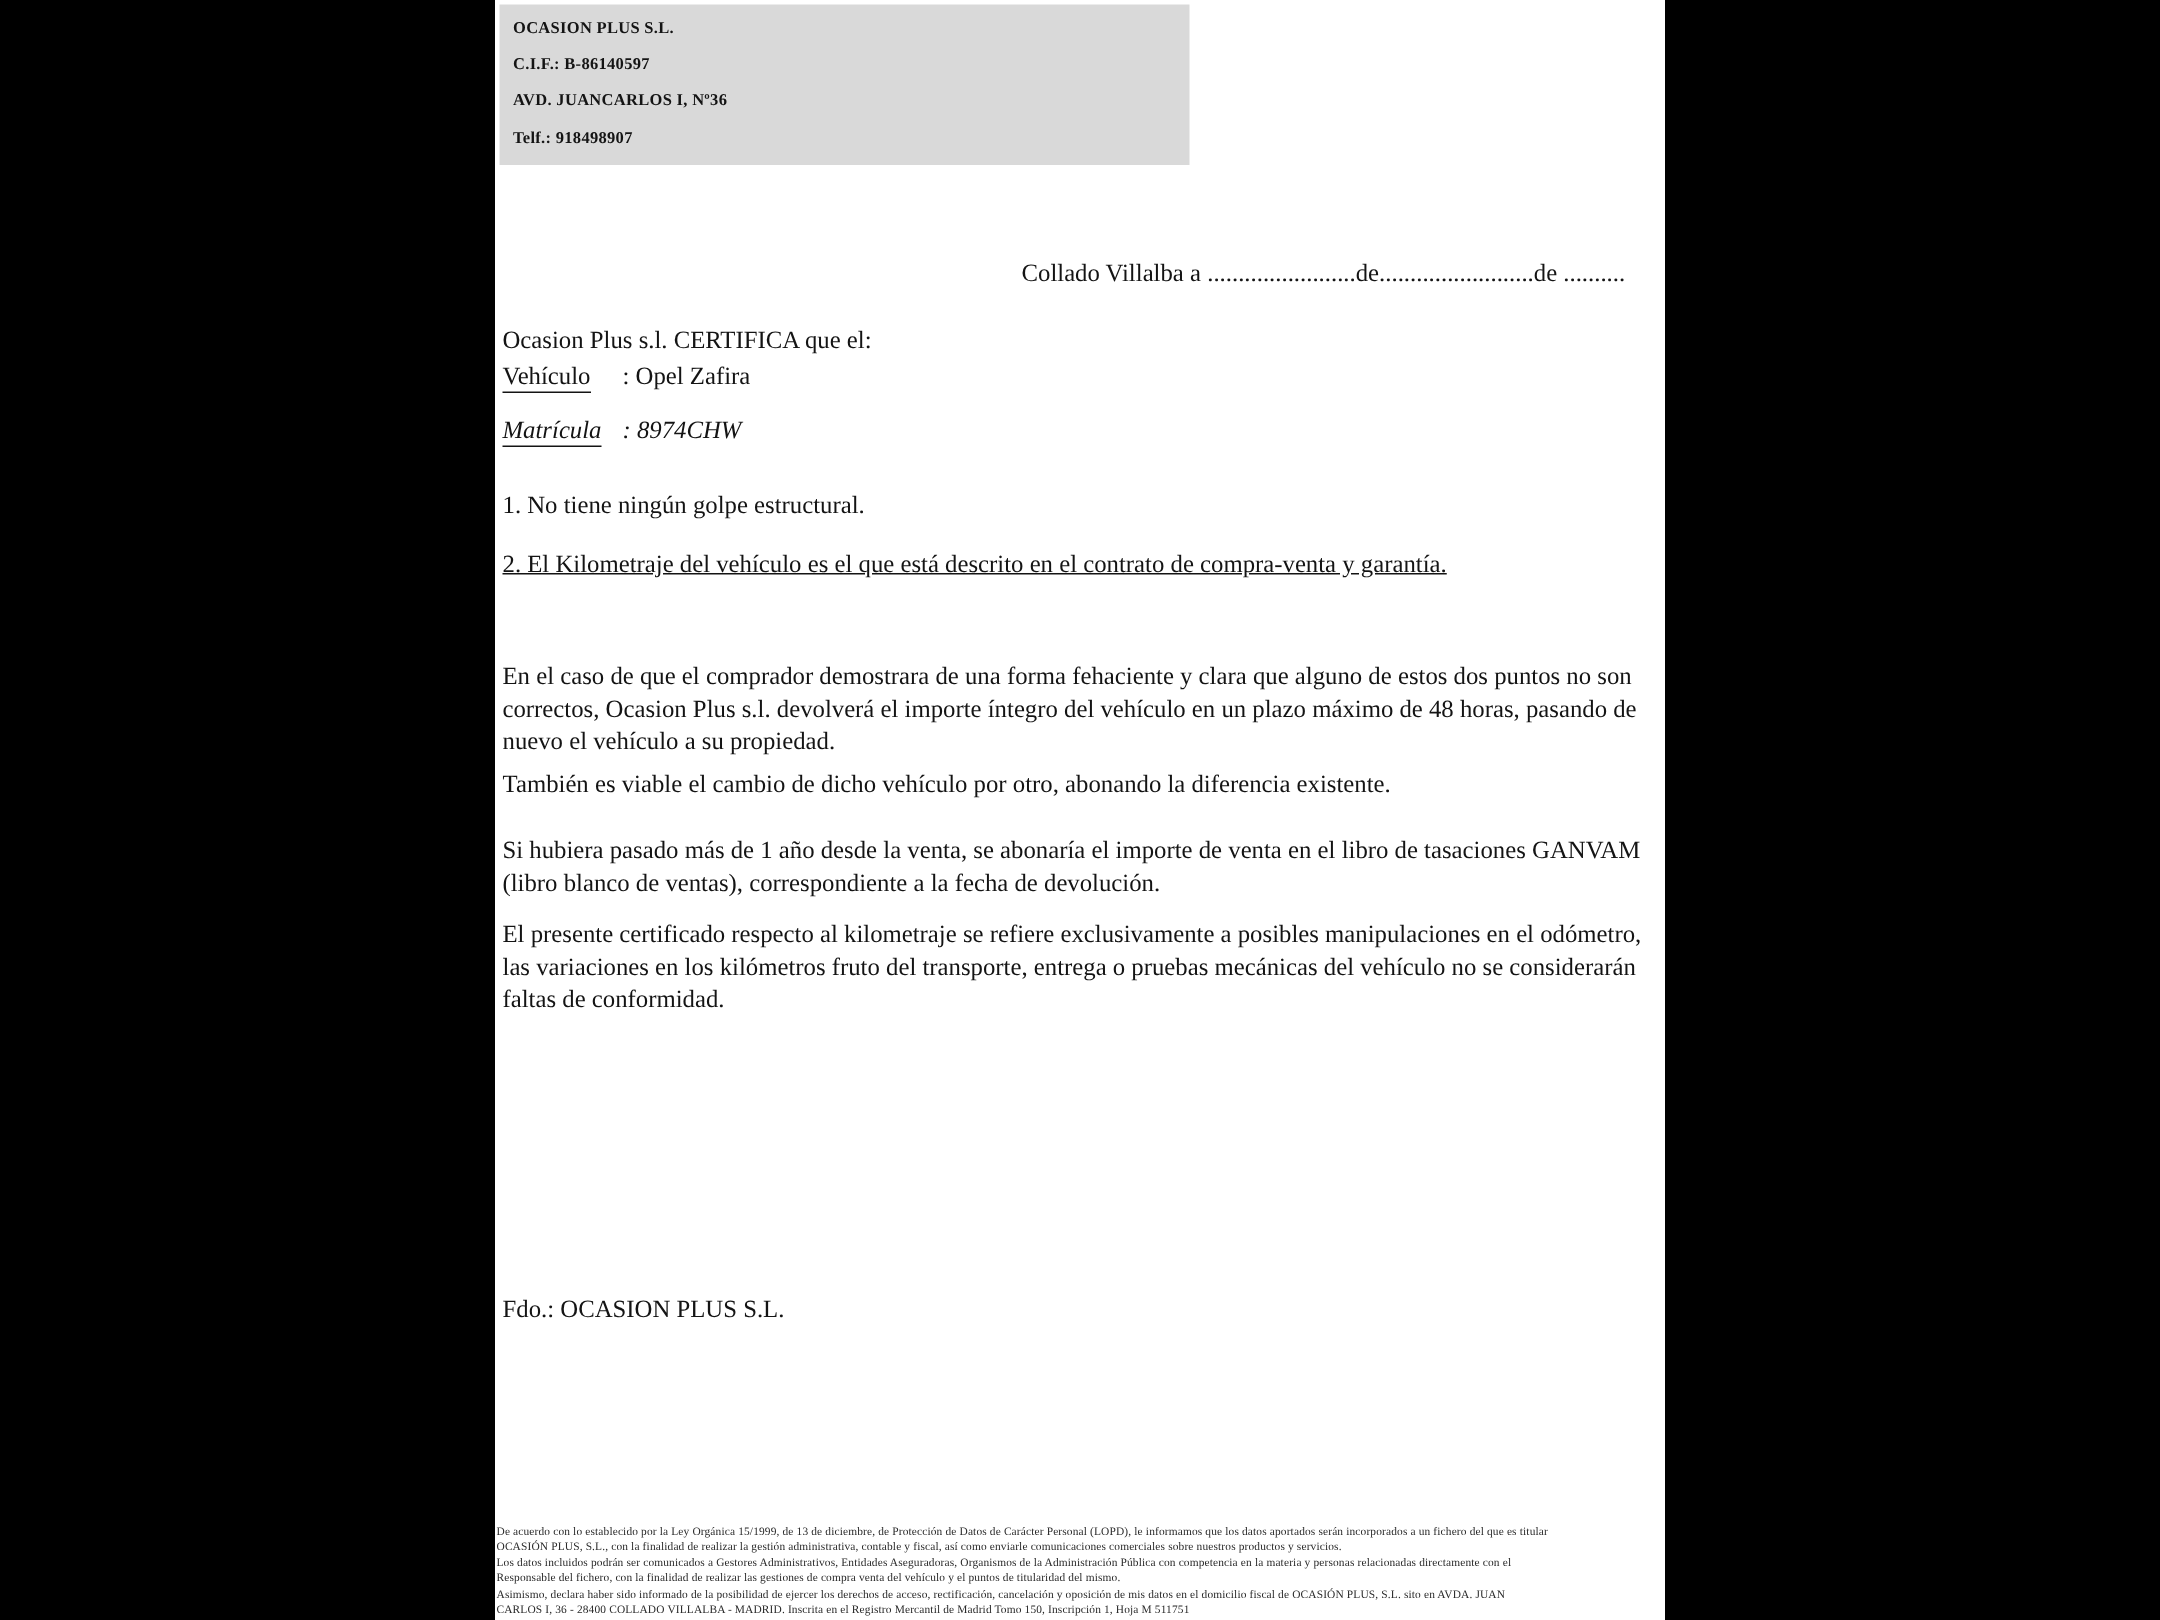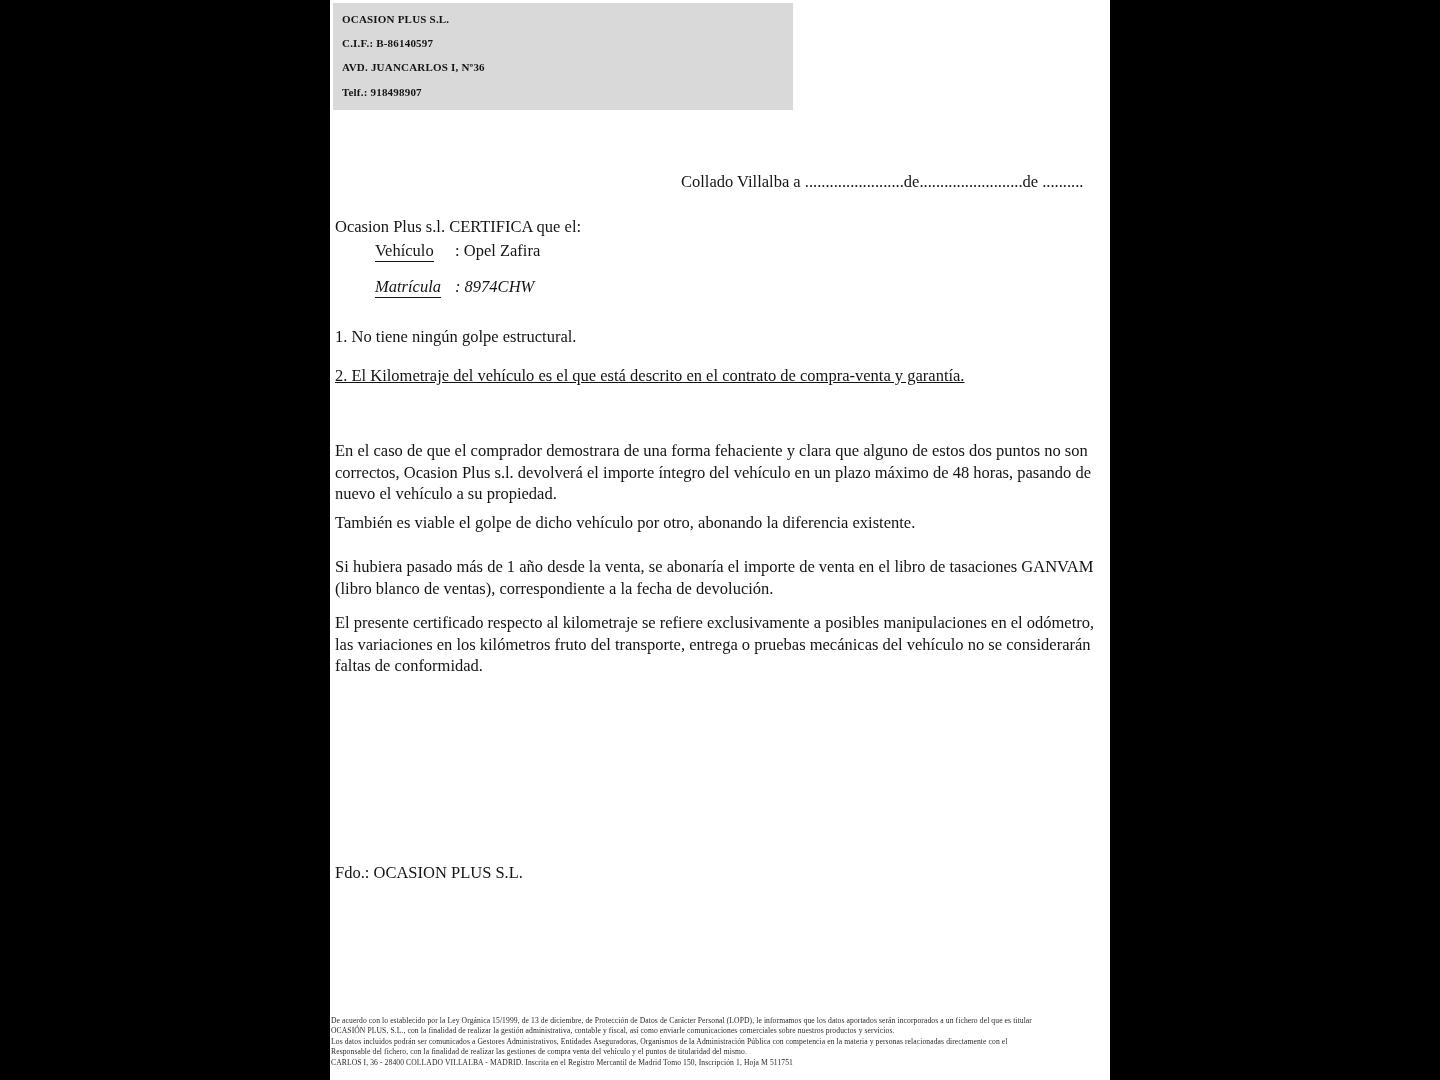--- a/index.html
+++ b/index.html
@@ -49,21 +49,20 @@
     width: 772px;
     font-size: 16.5px;
     line-height: 21.5px;
   }
   .certify-intro { top: 216px; }
   .field-vehicle { top: 240px; }
   .field-plate   { top: 276px; font-style: italic; }
   .label-wrap {
     display: inline-block;
     width: 80px;
-    margin-left: 40px;
   }
   .u { border-bottom: 1px solid #141414; padding-bottom: 1px; }
   .point1 { top: 326px; }
   .point2 { top: 365px; text-decoration: underline; }
   .para1 { top: 440px; }
   .para2 { top: 512px; }
   .para3 { top: 556px; }
   .para4 { top: 612px; }
   .signature { top: 862px; }
   .legal {
@@ -100,28 +99,29 @@
     </div>
 
     <div class="txt field-plate">
       <span class="label-wrap"><span class="u">Matrícula</span></span><span>: 8974CHW</span>
     </div>
 
     <div class="txt point1">1. No tiene ningún golpe estructural.</div>
     <div class="txt point2">2. El Kilometraje del vehículo es el que está descrito en el contrato de compra-venta y garantía.</div>
 
     <div class="txt para1">En el caso de que el comprador demostrara de una forma fehaciente y clara que alguno de estos dos puntos no son correctos, Ocasion Plus s.l. devolverá el importe íntegro del vehículo en un plazo máximo de 48 horas, pasando de nuevo el vehículo a su propiedad.</div>
-    <div class="txt para2">También es viable el golpe de dicho vehículo por otro, abonando la diferencia existente.</div>
+    <div class="txt para2">También es viable el cambio de dicho vehículo por otro, abonando la diferencia existente.</div>
     <div class="txt para3">Si hubiera pasado más de 1 año desde la venta, se abonaría el importe de venta en el libro de tasaciones GANVAM (libro blanco de ventas), correspondiente a la fecha de devolución.</div>
     <div class="txt para4">El presente certificado respecto al kilometraje se refiere exclusivamente a posibles manipulaciones en el odómetro, las variaciones en los kilómetros fruto del transporte, entrega o pruebas mecánicas del vehículo no se considerarán faltas de conformidad.</div>
 
     <div class="txt signature">Fdo.: OCASION PLUS S.L.</div>
 
     <div class="legal">
       <div>De acuerdo con lo establecido por la Ley Orgánica 15/1999, de 13 de diciembre, de Protección de Datos de Carácter Personal (LOPD), le informamos que los datos aportados serán incorporados a un fichero del que es titular</div>
       <div>OCASIÓN PLUS, S.L., con la finalidad de realizar la gestión administrativa, contable y fiscal, así como enviarle comunicaciones comerciales sobre nuestros productos y servicios.</div>
       <div>Los datos incluidos podrán ser comunicados a Gestores Administrativos, Entidades Aseguradoras, Organismos de la Administración Pública con competencia en la materia y personas relacionadas directamente con el</div>
       <div>Responsable del fichero, con la finalidad de realizar las gestiones de compra venta del vehículo y el puntos de titularidad del mismo.</div>
+      <div>Asimismo, declara haber sido informado de la posibilidad de ejercer los derechos de acceso, rectificación, cancelación y oposición de mis datos en el domicilio fiscal de OCASIÓN PLUS, S.L. sito en AVDA. JUAN</div>
       <div>CARLOS I, 36 - 28400 COLLADO VILLALBA - MADRID. Inscrita en el Registro Mercantil de Madrid Tomo 150, Inscripción 1, Hoja M 511751</div>
     </div>
 
   </div>
 </div>
 
 </body></html>

